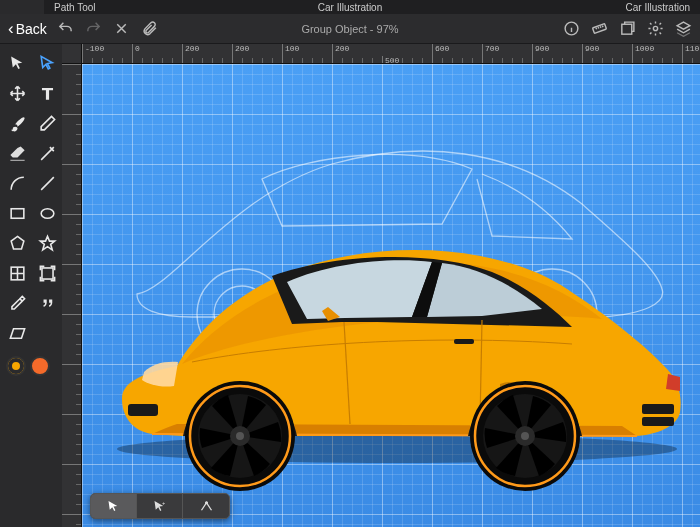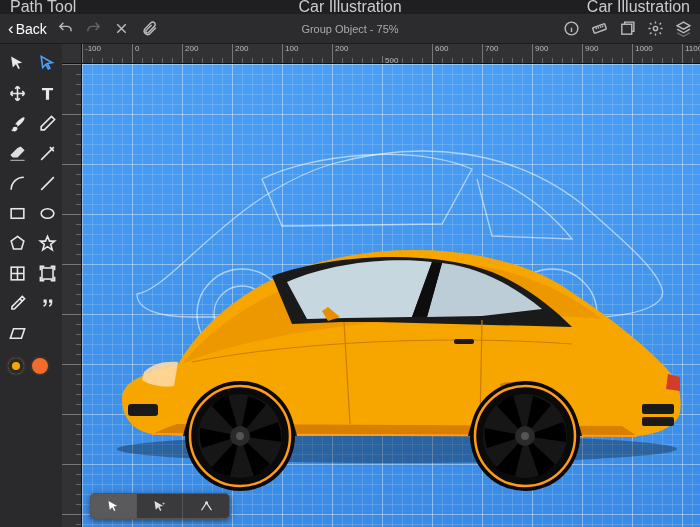--- a/index.html
+++ b/index.html
@@ -8,22 +8,23 @@
     background: #2a2a2c;
     font-family: -apple-system, "Helvetica Neue", Arial, sans-serif;
     color: #ddd; font-size: 12px;
     overflow: hidden;
     position: relative;
   }
   
   .top-labels {
     display: flex; align-items: center; justify-content: space-between;
     height: 14px; padding: 0 10px;
-    font-size: 16px; color: #ccc;
+    font-size: 10px; color: #ccc;
     background: #1f1f21;
+    margin-left: 44px;
   }
   .top-labels .center { position: absolute; left: 50%; transform: translateX(-50%); font-weight: 500;}
   
   .main-bar {
     height: 30px;
     display: flex; align-items: center;
     padding: 0 8px;
     background: #2c2c2e;
     border-bottom: 1px solid #1a1a1c;
     gap: 10px;
@@ -36,20 +37,21 @@
   .back-btn { display: flex; align-items: center; gap: 2px; font-size: 14px; color: #fff; cursor: pointer;}
   .back-btn .chev { font-size: 17px; line-height: 1;}
   .ibtn { color: #bbb; cursor: pointer; display: inline-flex; align-items: center; justify-content: center; width: 18px; height: 18px;}
   .ibtn svg { width: 17px; height: 17px; }
   .right-group { margin-left: auto; display: flex; gap: 10px; align-items: center;}
   
   .workspace {
     position: absolute;
     top: 44px; left: 0; right: 0; bottom: 0;
     display: flex;
+    font-family: Liberation Mono, monospace;
   }
   
   .palette {
     width: 62px; flex: none;
     background: #2a2a2c;
     padding: 6px 4px;
   }
   .palette-grid {
     display: grid;
     grid-template-columns: 1fr 1fr;
@@ -157,21 +159,21 @@
       <svg viewBox="0 0 24 24" stroke="currentColor" stroke-width="2">
           <path d="M6 6l12 12M18 6L6 18"></path>
         </svg>
     </span>
     <span class="ibtn">
       <svg viewBox="0 0 24 24" fill="none" stroke="currentColor" stroke-width="2">
           <path d="M21 11l-8.5 8.5a5 5 0 01-7-7L14 4a3.5 3.5 0 015 5l-8.5 8.5a2 2 0 01-3-3L15 7"></path>
         </svg>
     </span>
   </div>
-  <div class="center">Group Object - 75%</div>
+  <div class="center">Group Object - 97%</div>
   <div class="right-group">
     <span class="ibtn">
       <svg viewBox="0 0 24 24" fill="none" stroke="currentColor" stroke-width="2">
           <circle cx="12" cy="12" r="9"></circle>
           <path d="M12 8h.01M11 12h1v5"></path>
         </svg>
     </span>
     <span class="ibtn">
       <svg viewBox="0 0 24 24" fill="none" stroke="currentColor" stroke-width="2">
           <rect x="3" y="8" width="18" height="8" rx="1" transform="rotate(-20 12 12)"></rect>

